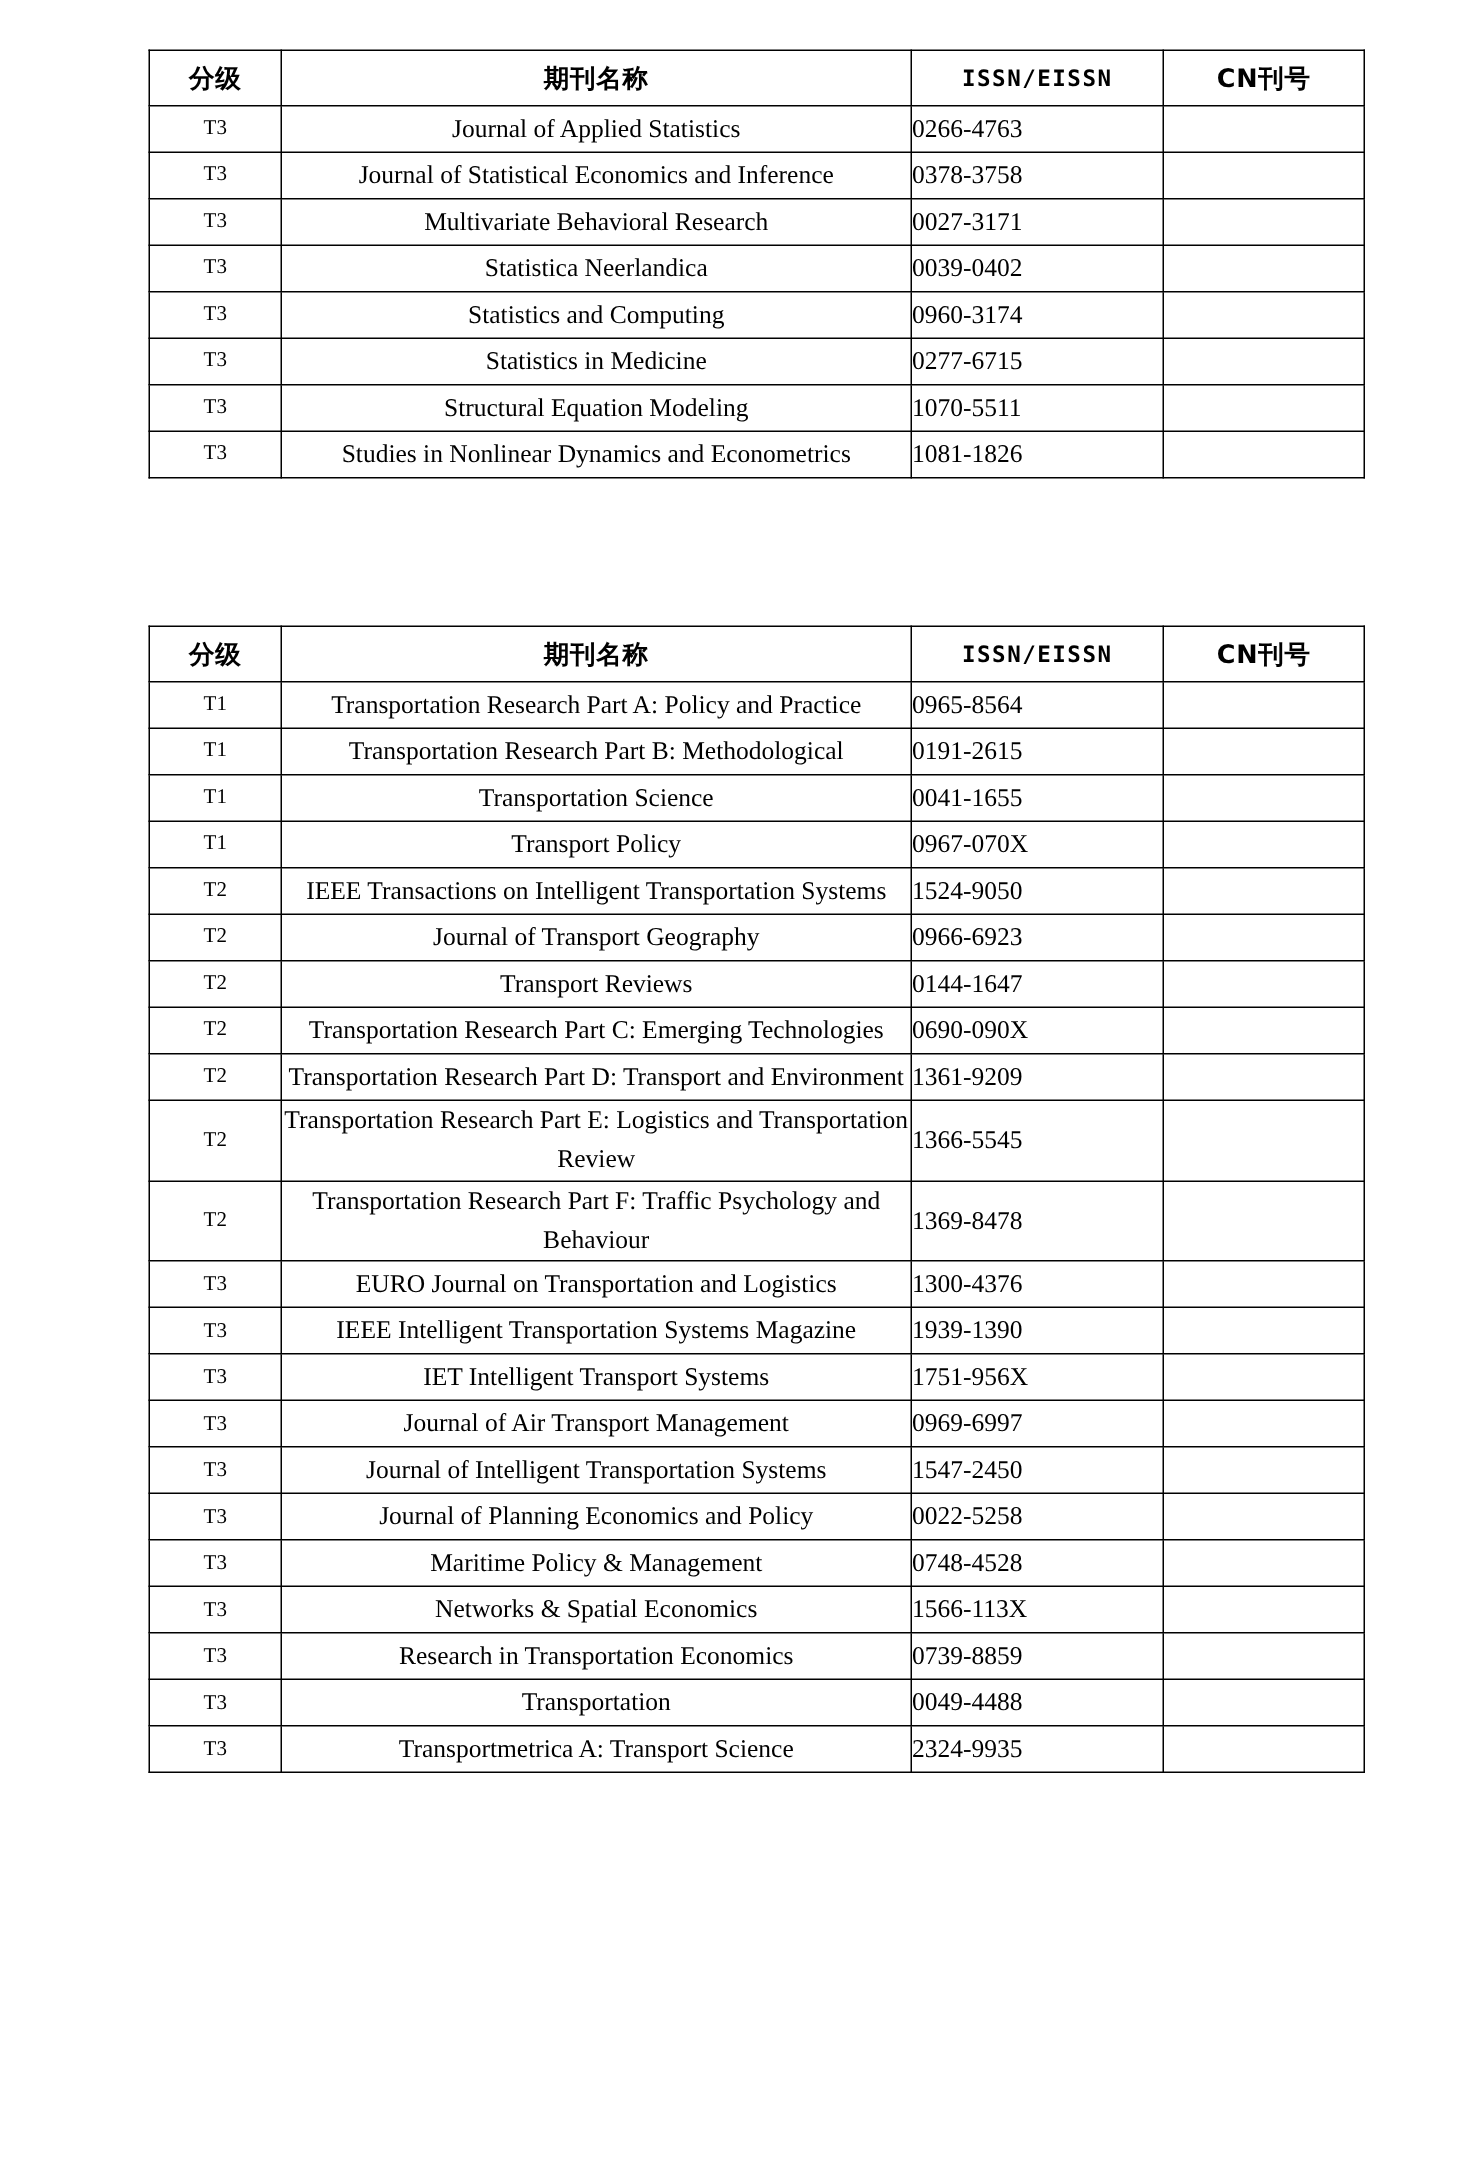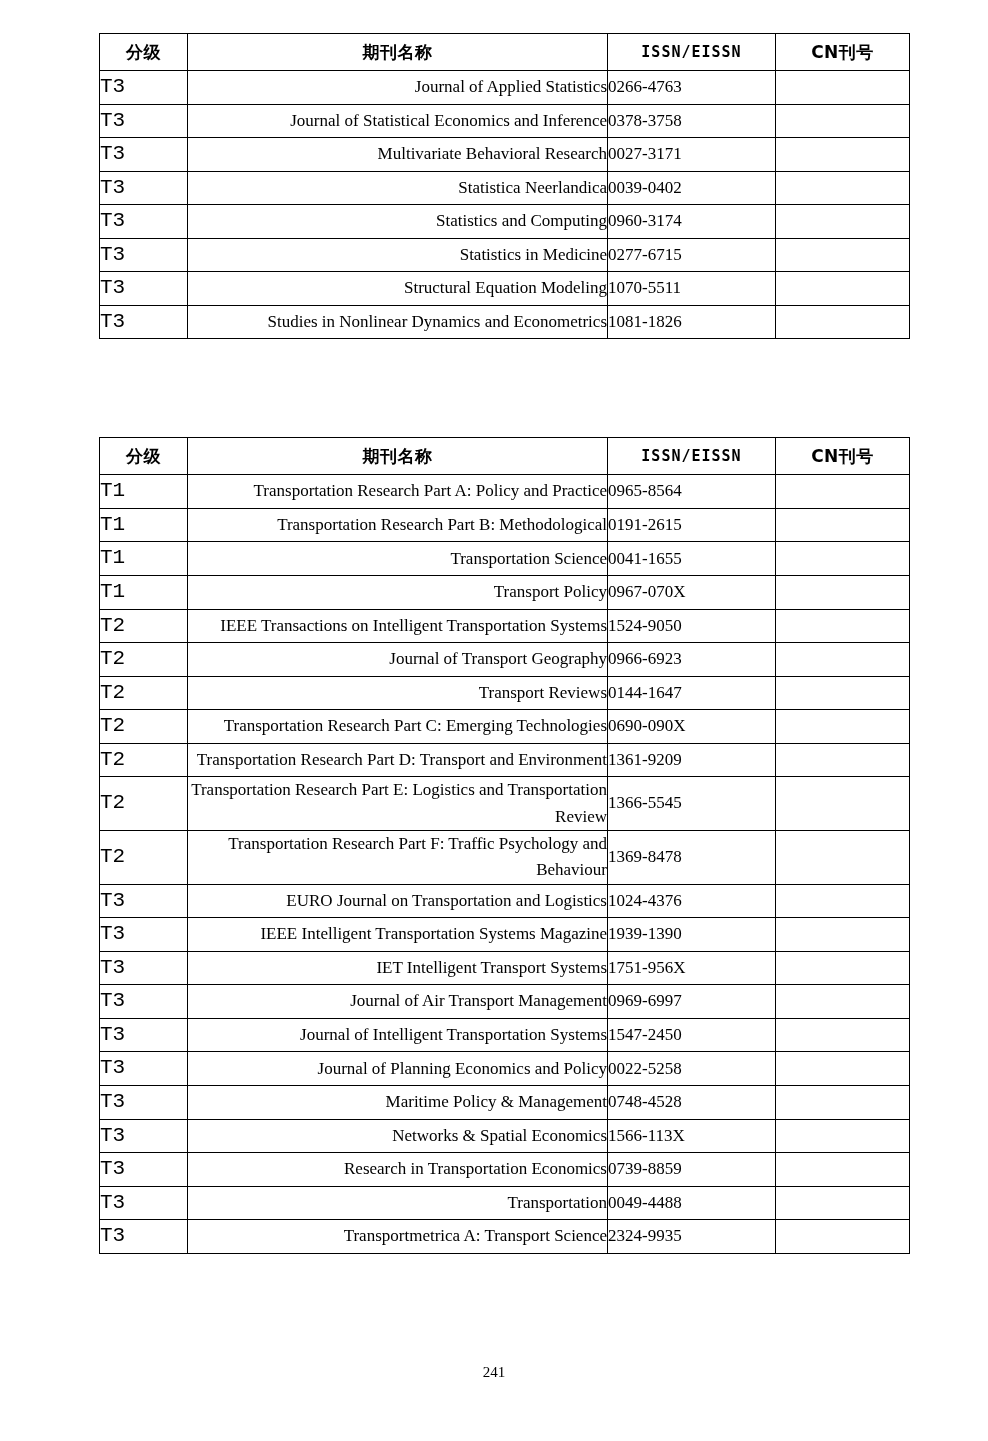--- a/index.html
+++ b/index.html
@@ -62,26 +62,27 @@
     font-family: "DejaVu Sans Mono", monospace;
     font-size: 15px;
     font-weight: bold;
     letter-spacing: 1px;
   }
   tbody td {
     font-size: 17px;
     line-height: 1.55;
   }
   td.rank {
-    font-family: Liberation Mono, monospace;
-    font-size: 21px;
+    text-align: center;
+    font-family: Liberation Serif, serif;
+    font-size: 14px;
     height: 30px;
   }
   td.name {
-    text-align: right;
+    text-align: center;
     padding: 3px 6px 3px 10px;
     font-family: "Liberation Serif", serif;
     margin-left: 12px;
   }
   td.issn {
     text-align: left;
     font-family: "Liberation Serif", serif;
   }
   td.cn {
     text-align: center;
@@ -266,21 +267,21 @@
           </tr>
           <tr>
             <td class="rank">T2</td>
             <td class="name">Transportation Research Part F: Traffic Psychology and Behaviour</td>
             <td class="issn">1369-8478</td>
             <td class="cn"></td>
           </tr>
           <tr>
             <td class="rank">T3</td>
             <td class="name">EURO Journal on Transportation and Logistics</td>
-            <td class="issn">1024-4376</td>
+            <td class="issn">1300-4376</td>
             <td class="cn"></td>
           </tr>
           <tr>
             <td class="rank">T3</td>
             <td class="name">IEEE Intelligent Transportation Systems Magazine</td>
             <td class="issn">1939-1390</td>
             <td class="cn"></td>
           </tr>
           <tr>
             <td class="rank">T3</td>
@@ -333,15 +334,14 @@
           <tr>
             <td class="rank">T3</td>
             <td class="name">Transportmetrica A: Transport Science</td>
             <td class="issn">2324-9935</td>
             <td class="cn"></td>
           </tr>
         </tbody>
     </table>
   </div>
 
-  <div class="page-number">241</div>
 
 </div>
 
 </body></html>

